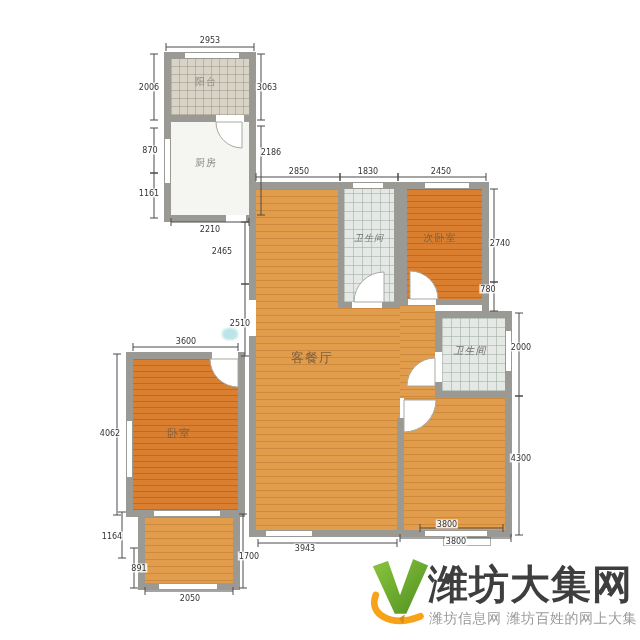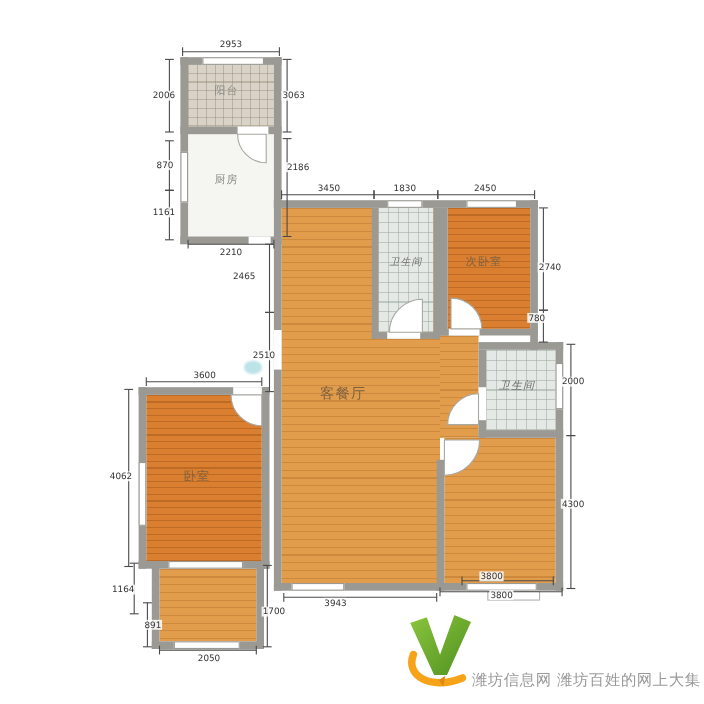--- a/index.html
+++ b/index.html
@@ -196,21 +196,21 @@
         <span class="room-label" style="left: 179px; top: 433px; font-size: 11px; font-family: Liberation Mono, monospace;">卧室</span>
       </div>
     <div id="dim-labels">
         <span class="dim-label" style="left: 210px; top: 40px;">2953</span>
         <span class="dim-label" style="left: 149px; top: 87px; text-align: right;">2006</span>
         <span class="dim-label" style="left: 267px; top: 87px;">3063</span>
         <span class="dim-label" style="left: 150px; top: 150px;">870</span>
         <span class="dim-label" style="left: 149px; top: 193px;">1161</span>
         <span class="dim-label" style="left: 271px; top: 152px;">2186</span>
         <span class="dim-label" style="left: 210px; top: 229px;">2210</span>
-        <span class="dim-label" style="left: 299px; top: 171px;">3450</span>
+        <span class="dim-label" style="left: 299px; top: 171px;">2850</span>
         <span class="dim-label" style="left: 368px; top: 171px;">1830</span>
         <span class="dim-label" style="left: 441px; top: 171px;">2450</span>
         <span class="dim-label" style="left: 222px; top: 251px;">2465</span>
         <span class="dim-label" style="left: 240px; top: 323px;">2510</span>
         <span class="dim-label" style="left: 500px; top: 243px;">2740</span>
         <span class="dim-label" style="left: 488px; top: 289px;">780</span>
         <span class="dim-label" style="left: 521px; top: 347px;">2000</span>
         <span class="dim-label" style="left: 521px; top: 458px;">4300</span>
         <span class="dim-label" style="left: 186px; top: 341px;">3600</span>
         <span class="dim-label" style="left: 110px; top: 433px;">4062</span>
@@ -230,15 +230,16 @@
       <defs>
         <linearGradient id="vg" x1="0" y1="0" x2="1" y2="1">
           <stop offset="0" stop-color="#8cc63f"></stop>
           <stop offset="1" stop-color="#4e8f1f"></stop>
         </linearGradient>
       </defs>
       <path d="M6,40 C-2,60 22,74 52,62" fill="none" stroke="#f6a319" stroke-width="7" stroke-linecap="round"></path>
       <path d="M2,10 L19,4 L31,38 L44,2 L61,9 L38,60 L25,60 Z" fill="url(#vg)" stroke="#ffffff" stroke-width="1.5"></path>
       <path d="M30,64 L36,60 L34,70 Z" fill="#e08912"></path>
     </svg>
+    <div class="wm-title">潍坊大集网</div>
     <div class="wm-sub">潍坊信息网 潍坊百姓的网上大集</div>
   </div>
 </div>
 
 </body></html>

